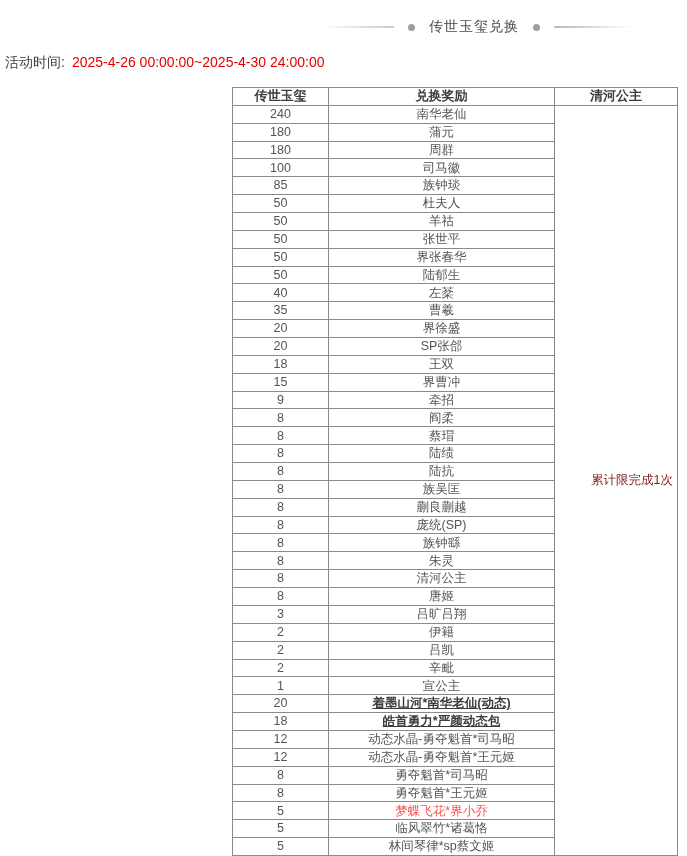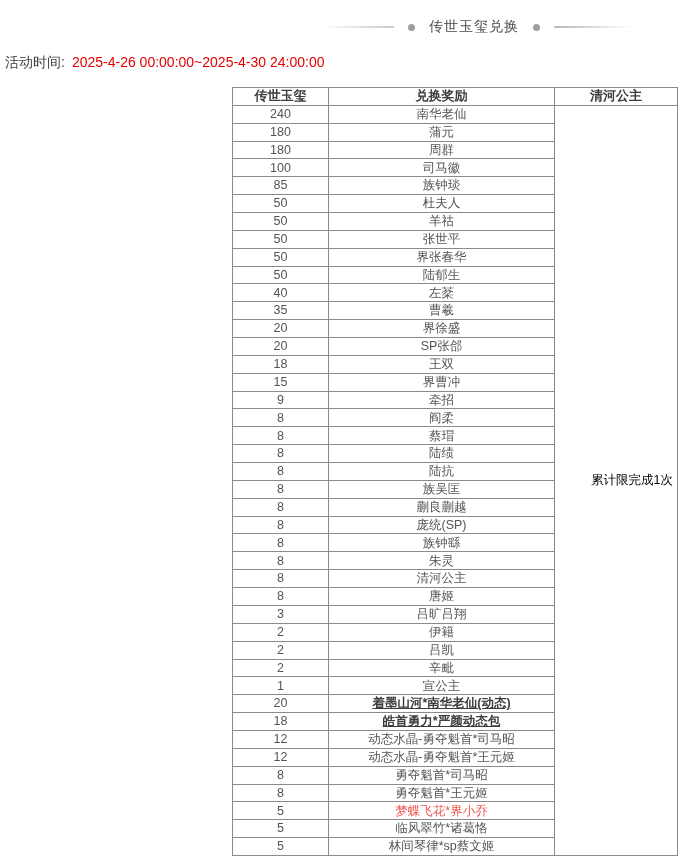--- a/index.html
+++ b/index.html
@@ -95,21 +95,21 @@
     font-weight: bold;
     color: #3c3c3c;
     text-decoration: underline;
   }
   table.exchange td.red {
     color: #f0544c;
     margin-left: 12px;
   }
   table.exchange td.restriction {
     font-size: 12.5px;
-    color: #000000;
+    color: #7f1d1d;
     padding-left: 32px;
   }
 </style>
 </head>
 <body>
 
 <div class="page">
 
   <div class="title-decor">
     <span class="decor-line left"></span>

